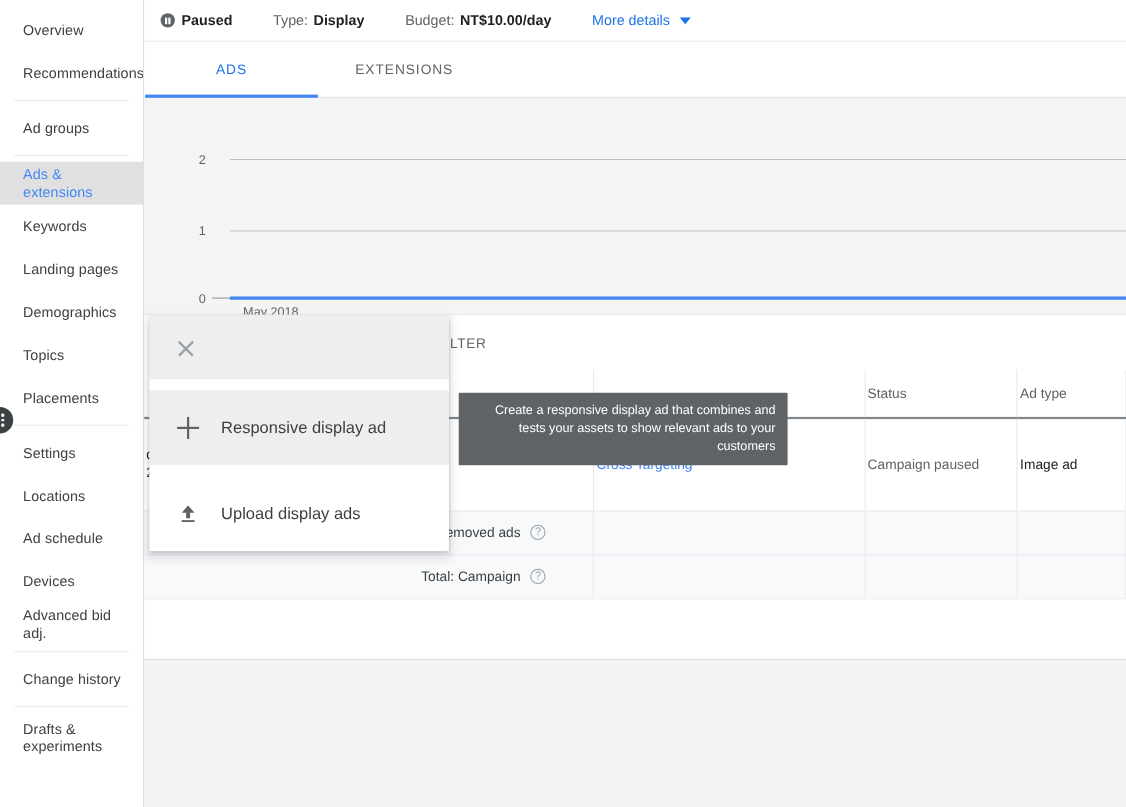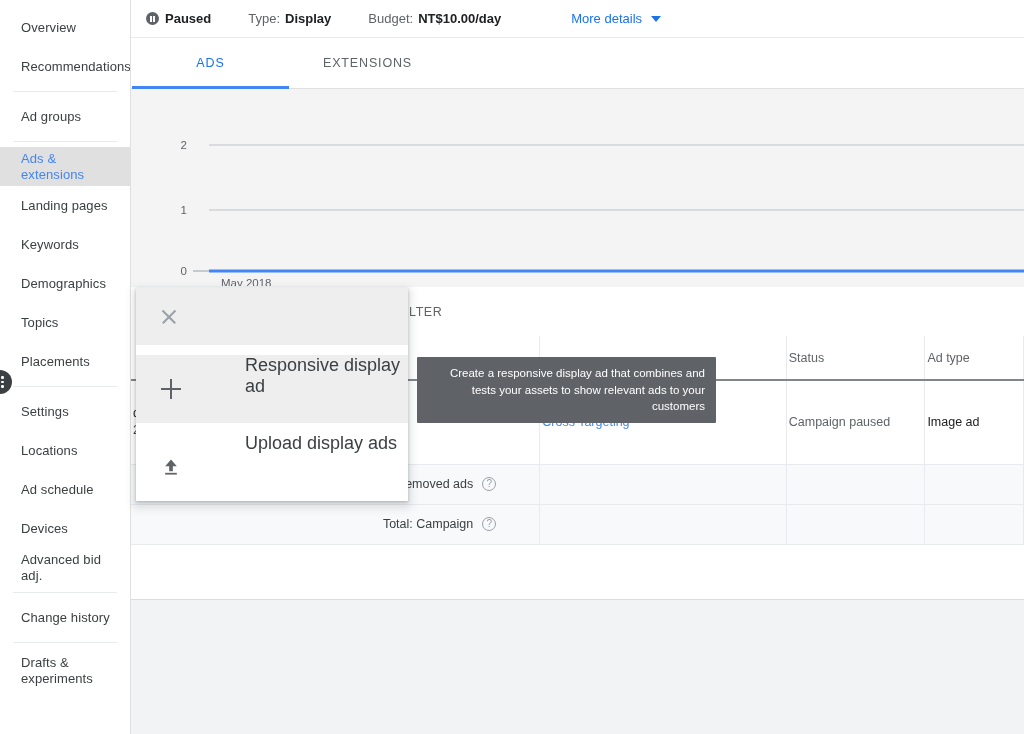--- a/index.html
+++ b/index.html
@@ -113,21 +113,21 @@
   }
   .pause-ico i {
     display:block; width: 1.5px; height: 6px;
     background: #ffffff; margin: 0 0.8px;
   }
   .hdr-strong { color: #202124; font-weight: bold; }
   .hdr-label { color: #5f6368; }
   #more-details {
     display: flex; align-items: center;
     color: #1a73e8; font-size: 13px;
-    cursor: pointer; margin-left: 33px;
+    cursor: pointer; 
   }
   .chev {
     margin-left: 9px;
     width: 0; height: 0;
     border-left: 5px solid transparent;
     border-right: 5px solid transparent;
     border-top: 6px solid #1a73e8;
   }
 
   
@@ -276,26 +276,26 @@
     background: #9aa0a6;
   }
   #close-x::before { transform: rotate(45deg); }
   #close-x::after  { transform: rotate(-45deg); }
 
   .menu-gap { height: 10px; background: #ffffff; }
 
   .menu-item {
     height: 68px;
     display: flex;
+    align-items: center;
     padding-left: 25px;
-    font-size: 18px;
+    font-size: 15px;
     color: #3c4043;
     cursor: pointer;
     background: #ffffff;
-    gap: 44px;
   }
   .menu-item.hovered { background: #eeeeee; }
   .menu-ico {
     width: 30px;
     flex: none;
     display: flex;
     align-items: center;
     justify-content: flex-start;
     color: #5f6368;
   }
@@ -340,24 +340,24 @@
         </div>
         <div class="nav-sep"></div>
         <div class="nav-item">
           <span>Ad groups</span>
         </div>
         <div class="nav-sep"></div>
         <div class="nav-item active">
           <span>Ads &amp; extensions</span>
         </div>
         <div class="nav-item">
+          <span>Keywords</span>
+        </div>
+        <div class="nav-item">
           <span>Landing pages</span>
-        </div>
-        <div class="nav-item">
-          <span>Keywords</span>
         </div>
         <div class="nav-item">
           <span>Demographics</span>
         </div>
         <div class="nav-item">
           <span>Topics</span>
         </div>
         <div class="nav-item">
           <span>Placements</span>
         </div>

